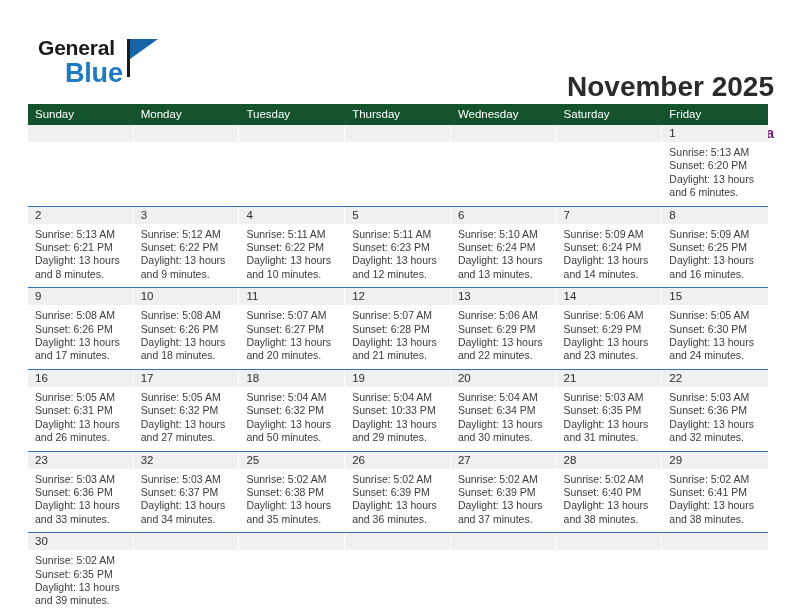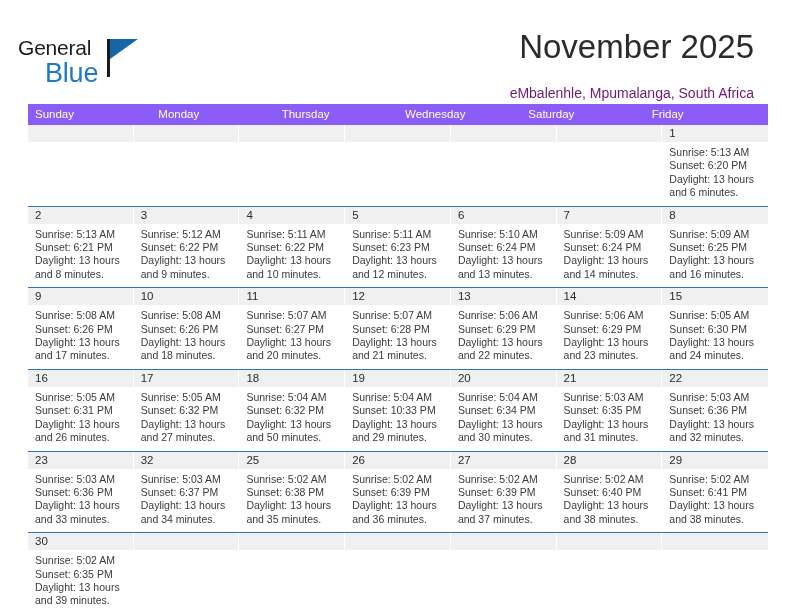--- a/index.html
+++ b/index.html
@@ -18,24 +18,25 @@
   .page {
     position: relative;
     width: 792px;
     height: 612px;
     box-sizing: border-box;
   }
 
   
   .top {
     position: absolute;
-    left: 14px;
+    left: 34px;
     top: 30px;
     width: 740px;
     height: 70px;
+    font-weight: bold;
   }
 
   .logo {
     position: absolute;
     left: 4px;
     top: 6px;
     width: 140px;
     height: 56px;
   }
   .logo-general {
@@ -74,44 +75,45 @@
     background: #1b1b1b;
   }
 
   .title-block {
     position: absolute;
     right: 0;
     top: 0;
     text-align: right;
   }
   .cal-title {
-    font-size: 33px;
+    font-size: 28px;
     color: #2b2b2b;
     line-height: 34px;
     white-space: nowrap;
+    margin-top: 40px;
   }
   .cal-subtitle {
     font-size: 14px;
     color: #701a75;
     line-height: 22px;
     margin-top: 18px;
     white-space: nowrap;
   }
 
   
   .calendar {
     position: absolute;
     left: 28px;
     top: 104px;
     width: 740px;
   }
 
   .weekdays {
     display: flex;
-    background: #8b5cf6;
+    background: #14532d;
     height: 21px;
   }
   .weekday {
     flex: 1 1 0;
     color: #ffffff;
     font-size: 11.5px;
     line-height: 21px;
     padding-left: 7px;
     box-sizing: border-box;
     white-space: nowrap;
@@ -180,20 +182,21 @@
       <div class="cal-title">November 2025</div>
       <div class="cal-subtitle">eMbalenhle, Mpumalanga, South Africa</div>
     </div>
 
   </div>
 
   <div class="calendar">
     <div class="weekdays">
         <div class="weekday">Sunday</div>
         <div class="weekday">Monday</div>
+        <div class="weekday">Tuesday</div>
         <div class="weekday">Thursday</div>
         <div class="weekday">Wednesday</div>
         <div class="weekday">Saturday</div>
         <div class="weekday">Friday</div>
       </div>
     <div id="weeks-container">
         <div class="week">
           <div class="week-inner">
             <div class="day empty">
               <div class="day-num"></div>

